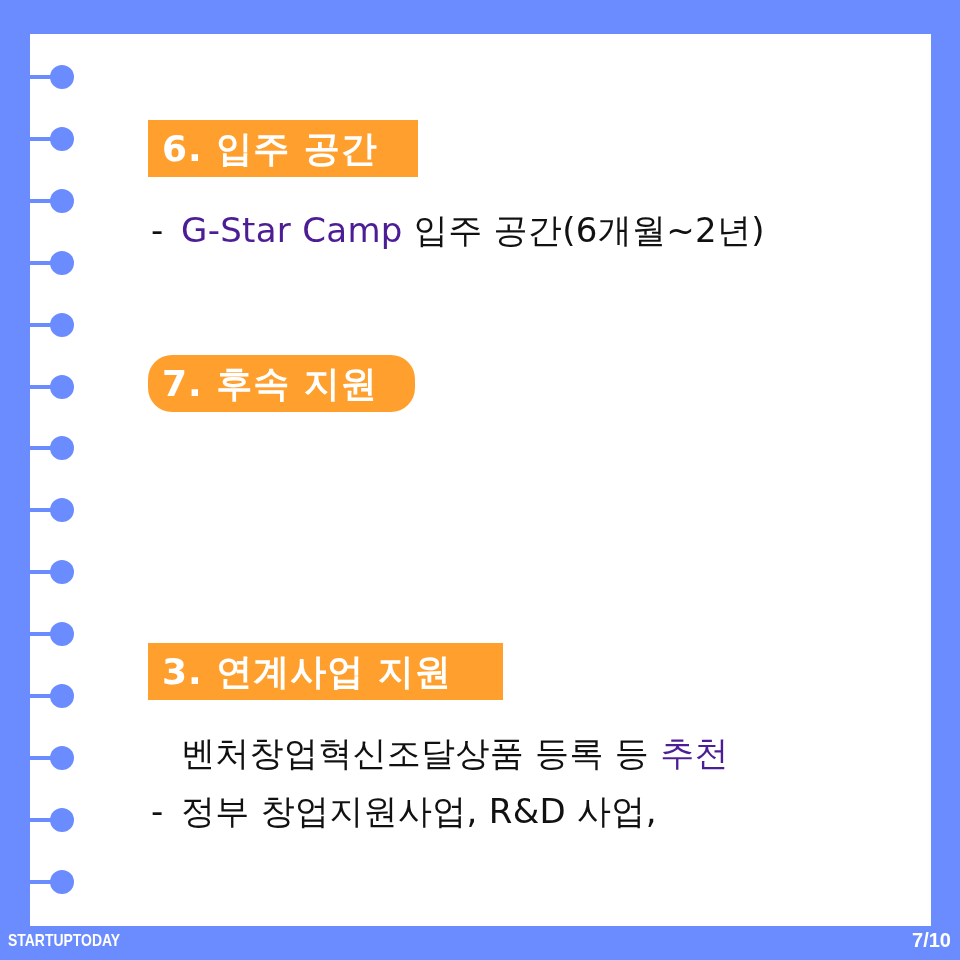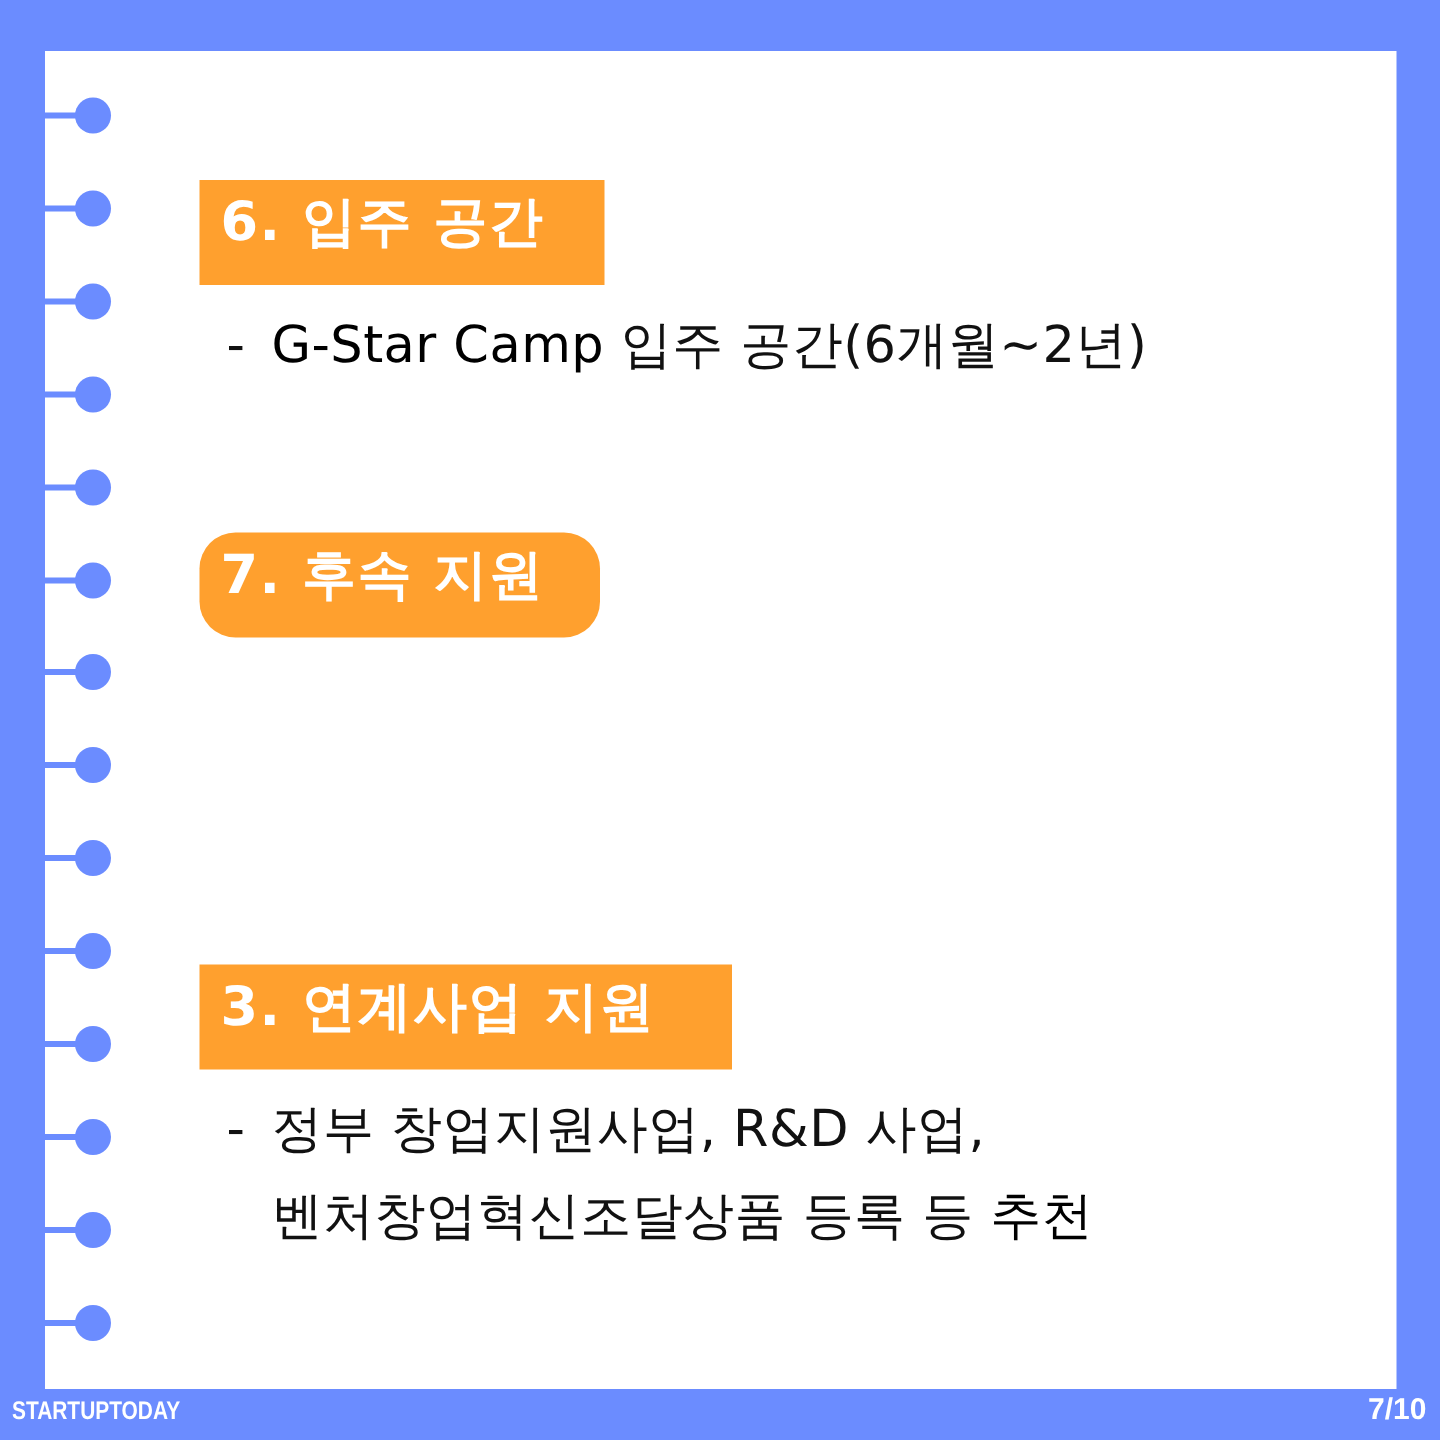--- a/index.html
+++ b/index.html
@@ -16,34 +16,34 @@
       position: absolute; left: 30px; width: 44px; height: 24px;
     }
     .ring .stem {
       position: absolute; left: 0; top: 10px; width: 22px; height: 4px; background: #6b8cff;
     }
     .ring .dot {
       position: absolute; left: 20px; top: 0; width: 24px; height: 24px; border-radius: 50%;
       background: #6b8cff;
     }
     .hdr {
-      position: absolute; left: 133px; height: 70px;
+      position: absolute; left: 148px; height: 57px;
       background: #ffa02e; color: #ffffff;
       font-family: "DejaVu Sans", sans-serif; font-weight: bold;
       font-size: 36px; line-height: 57px; padding: 0 14px; box-sizing: border-box;
       letter-spacing: 1px; white-space: nowrap;
     }
     .body {
       position: absolute; left: 151px; color: #111111;
       font-family: "DejaVu Sans", sans-serif; font-size: 34px; line-height: 58px;
       white-space: nowrap; letter-spacing: 0.3px;
     }
     .body .line { display: block; height: 58px; }
     .body .indent { padding-left: 30px; }
-    .hl { color: #000000; }
+    .hl { color: #4c1d95; }
     .dash { display: inline-block; width: 30px; }
     .footer-brand {
       position: absolute; left: 8px; top: 931px; color: #ffffff;
       font-family: "Liberation Sans", sans-serif; font-weight: bold; font-size: 17px;
       letter-spacing: 0px; transform: scaleX(0.82); transform-origin: left center;
     }
     .footer-page {
       position: absolute; right: 9px; top: 929px; color: #ffffff;
       font-family: Liberation Sans, sans-serif; font-weight: bold; font-size: 20px;
     }
@@ -118,22 +118,22 @@
     <span class="dash">-</span><span class="hl">G-Star Camp</span><span> 입주 공간(6개월~2년)</span>
   </span>
 </div>
 
 <div class="hdr" style="top:355px; width:267px;border-radius:24px;">7. 후속 지원</div>
 <div class="body" style="top:436px;">
 </div>
 
 <div class="hdr" style="top:643px; width:355px;">3. 연계사업 지원</div>
 <div class="body" style="top:724px;">
+  <span class="line indent">
+    <span>벤처창업혁신조달상품 등록 등 </span><span class="hl">추천</span>
+  </span>
   <span class="line">
     <span class="dash">-</span><span>정부 창업지원사업, R&amp;D 사업,</span>
-  </span>
-  <span class="line indent">
-    <span>벤처창업혁신조달상품 등록 등 </span><span class="hl">추천</span>
   </span>
 </div>
 
 <div class="footer-brand">STARTUPTODAY</div>
 <div class="footer-page">7/10</div>
 
 </body></html>

